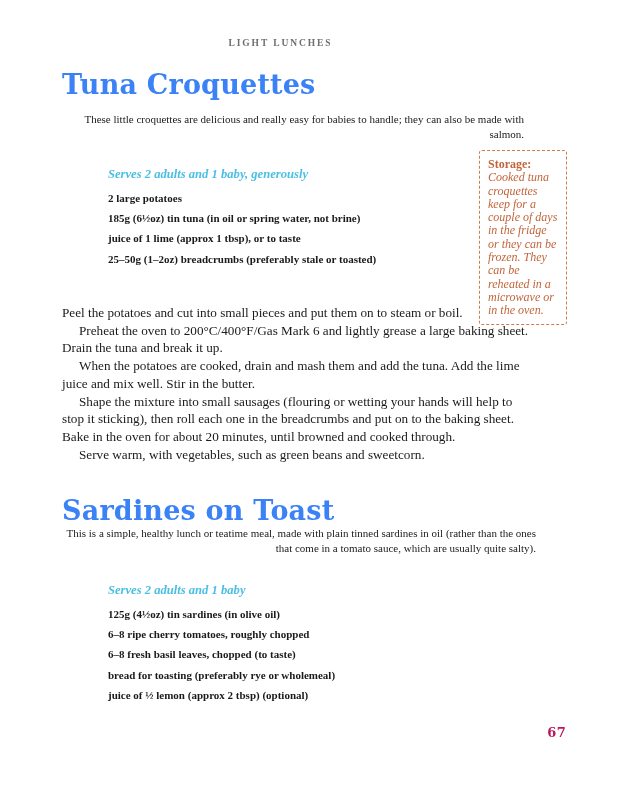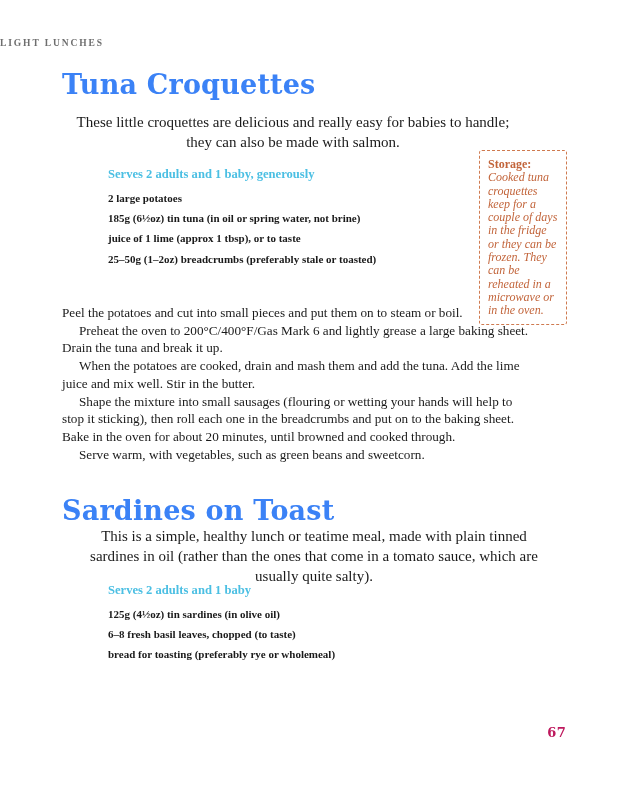--- a/index.html
+++ b/index.html
@@ -22,52 +22,53 @@
     width: 621px;
     height: 788px;
   }
 
   
   .running-head {
     position: absolute;
     left: 0;
     top: 38px;
     width: 561px;
-    text-align: left;
+    text-align: center;
     font-size: 9.5px;
     letter-spacing: 1.9px;
     font-weight: bold;
     color: #6e6e6e;
     font-family: "Liberation Serif", "DejaVu Serif", serif;
   }
 
   h1.recipe-title {
     font-family: "DejaVu Serif", "Liberation Serif", serif;
     font-weight: bold;
     color: #3b82f6;
     font-size: 27px;
     line-height: 1.1;
     margin: 0;
     letter-spacing: 0.2px;
   }
 
   p.intro {
-    font-size: 15px;
-    line-height: 20px;
+    font-size: 11px;
+    line-height: 15px;
     margin: 0;
-    text-align: center;
+    text-align: right;
   }
 
   
   .ingredients {
     margin: 0;
     padding: 0;
     list-style: none;
   }
   .serves {
+    font-style: italic;
     font-weight: bold;
     color: #4bbfe3;
     font-size: 12.6px;
     line-height: 17px;
     margin: 0 0 5px 0;
   }
   .ingredients li {
     font-weight: bold;
     font-size: 11px;
     line-height: 20.2px;
@@ -117,21 +118,21 @@
     font-family: "DejaVu Serif", "Liberation Serif", serif;
     letter-spacing: 0.3px;
   }
 
   
   #title-1      { position: absolute; left: 62px; top: 70px; }
   #intro-1      { position: absolute; left: 62px; top: 112px; width: 462px; }
   #ing-block-1  { position: absolute; left: 108px; top: 166px; }
   #method-1     { position: absolute; left: 62px; top: 304px; width: 470px; font-family: Liberation Serif, serif; }
   #title-2      { position: absolute; left: 62px; top: 496px; }
-  #intro-2      { position: absolute; left: 77px; top: 526px; width: 474px; }
+  #intro-2      { position: absolute; left: 62px; top: 526px; width: 474px; }
   #ing-block-2  { position: absolute; left: 108px; top: 582px; }
 </style>
 </head>
 <body>
 
 <div class="page">
 
   <div class="running-head">LIGHT LUNCHES</div>
 
   <h1 id="title-1" class="recipe-title">Tuna Croquettes</h1>
@@ -161,20 +162,22 @@
   </div>
 
   <h1 id="title-2" class="recipe-title">Sardines on Toast</h1>
 
   <p id="intro-2" class="intro">This is a simple, healthy lunch or teatime meal, made with plain tinned sardines in oil (rather than the ones that come in a tomato sauce, which are usually quite salty).</p>
 
   <div id="ing-block-2">
     <p class="serves">Serves 2 adults and 1 baby</p>
     <ul class="ingredients">
       <li>125g (4½oz) tin sardines (in olive oil)</li>
+      <li>6–8 ripe cherry tomatoes, roughly chopped</li>
       <li>6–8 fresh basil leaves, chopped (to taste)</li>
       <li>bread for toasting (preferably rye or wholemeal)</li>
+      <li>juice of ½ lemon (approx 2 tbsp) (optional)</li>
     </ul>
   </div>
 
   <div class="folio">67</div>
 
 </div>
 
 </body></html>

